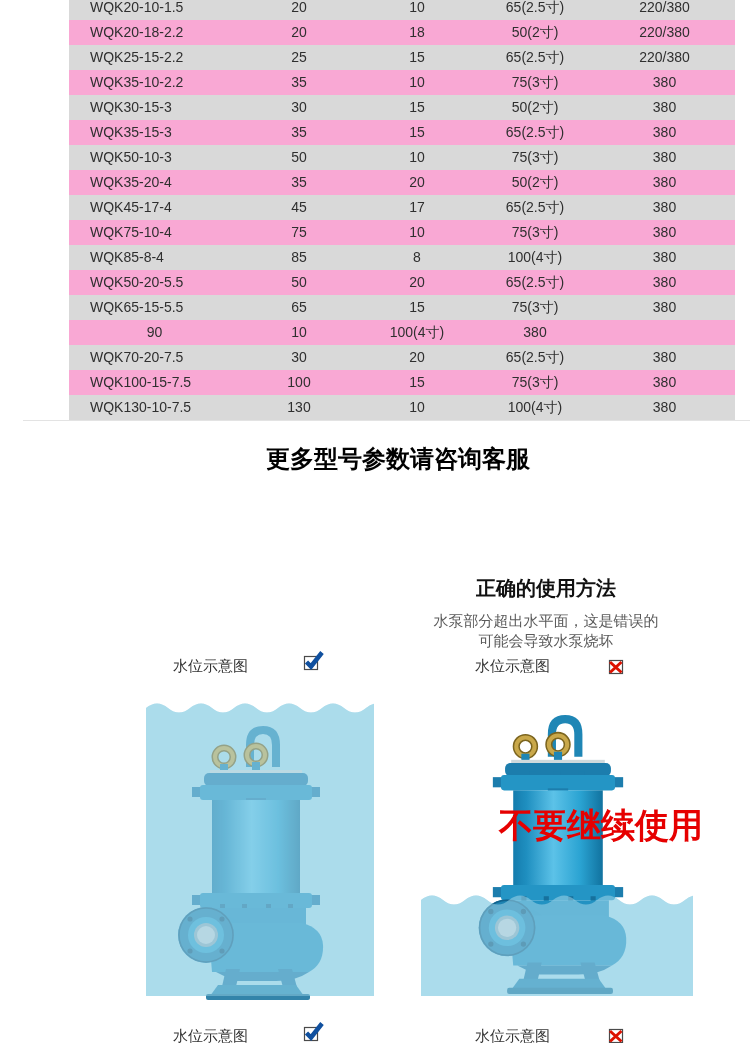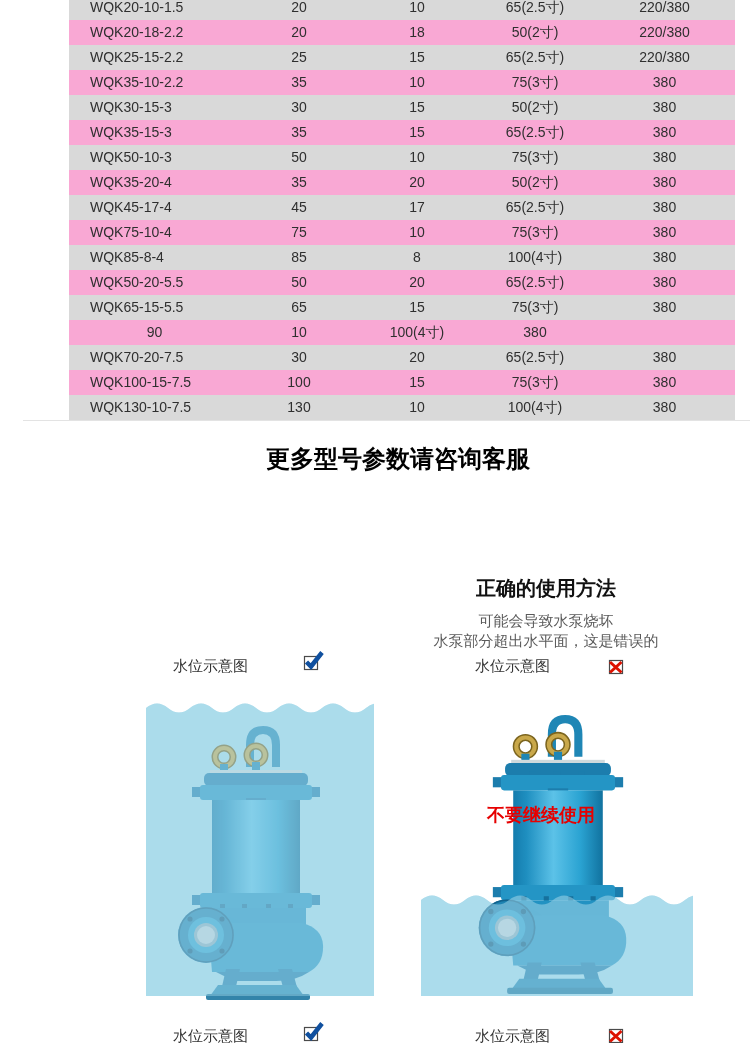--- a/index.html
+++ b/index.html
@@ -31,22 +31,22 @@
 
   
   .water-svg{position:absolute;display:block;}
   #water-left,#water-left-overlay{left:123px;top:698px;}
   #water-right,#water-right-overlay{left:398px;top:890px;}
   .pump-svg{position:absolute;display:block;}
   #pump-left{left:153px;top:723px;z-index:2;opacity:0.88;}
   #pump-right{left:450px;top:712px;z-index:2;}
   #water-left-overlay,#water-right-overlay{z-index:3;}
   #water-left{z-index:1;} #water-right{z-index:1;}
-  #warning-text{position:absolute;left:464px;top:803px;z-index:4;
-                font-size:18px;font-weight:bold;color:#e60000;white-space:nowrap;letter-spacing:0px;}
+  #warning-text{position:absolute;left:476px;top:803px;z-index:4;
+                font-size:34px;font-weight:bold;color:#e60000;white-space:nowrap;letter-spacing:0px;}
 </style>
 </head>
 <body>
 
 <div id="page">
 
   <svg width="0" height="0" style="position:absolute">
     <defs>
       <linearGradient id="bodyGrad" x1="0" y1="0" x2="1" y2="0">
         <stop offset="0%" stop-color="#147cad"></stop>
@@ -234,22 +234,22 @@
       </div>
     </div>
   <div id="table-bottom-divider"></div>
 
   <div id="notice">更多型号参数请咨询客服</div>
 
 
   <div class="usage-col" id="usage-wrong">
     <div class="usage-title">正确的使用方法</div>
     <div class="usage-desc">
+      <div>水泵部分超出水平面，这是错误的</div>
       <div>可能会导致水泵烧坏</div>
-      <div>水泵部分超出水平面，这是错误的</div>
     </div>
   </div>
 
   <div class="caption-label" style="left:150px;top:657px;">水位示意图</div>
   <svg class="mark-icon" style="left:279px;top:649px;" width="24" height="24" viewBox="0 0 24 24">
     <rect x="2.5" y="7.5" width="13" height="13" fill="#fff" stroke="#4a4a4a" stroke-width="1.2"></rect>
     <path d="M4.5,13 L9,17.5 L20,3.5" fill="none" stroke="#10509f" stroke-width="4.5"></path>
   </svg>
   <div class="caption-label" style="left:452px;top:657px;">水位示意图</div>
   <svg class="mark-icon" style="left:583px;top:656px;" width="20" height="20" viewBox="0 0 20 20">

